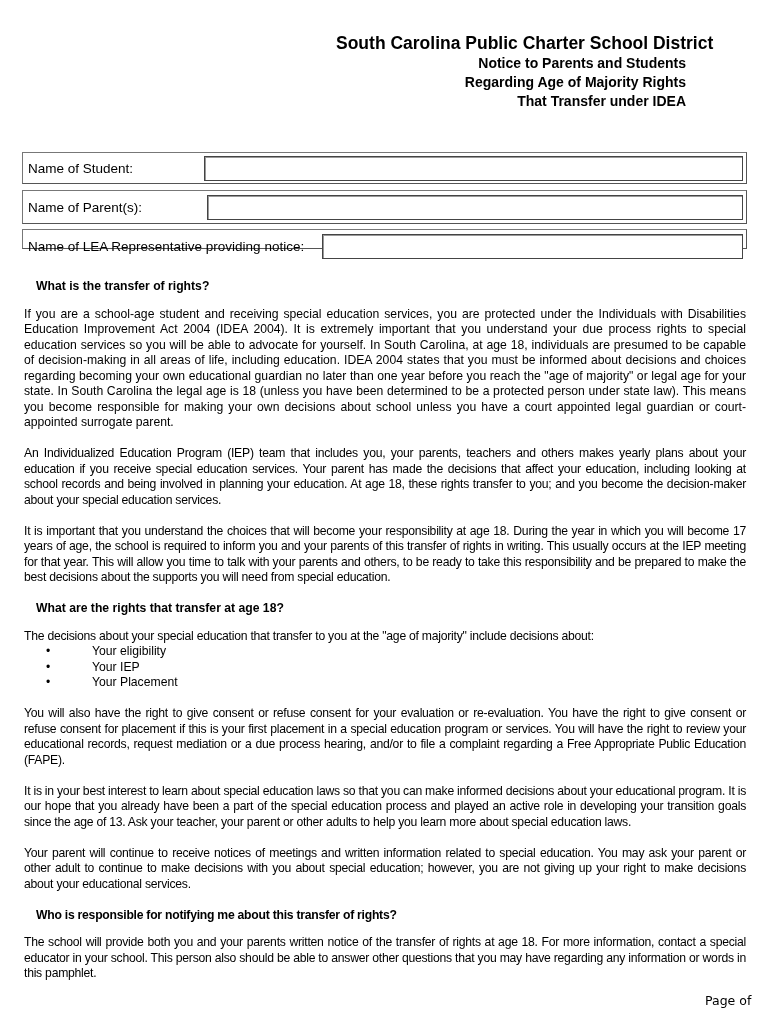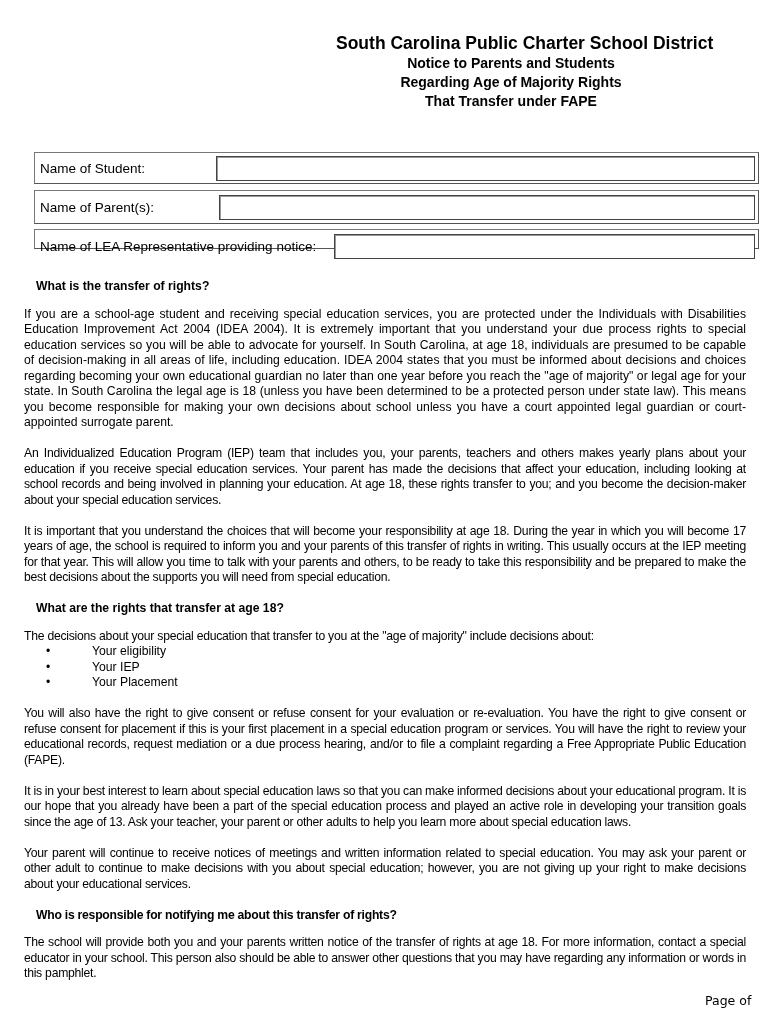--- a/index.html
+++ b/index.html
@@ -1,24 +1,24 @@
 <!DOCTYPE html>
 <html><head>
   <meta charset="utf-8">
   <style>
     html, body { margin: 0; padding: 0; background: #ffffff; }
     body { width: 770px; height: 1024px; position: relative; overflow: hidden; color: #000; font-family: "Liberation Sans", sans-serif; }
     .header { position: absolute; left: 0; top: 33px; width: 770px; }
     .title-main { position: absolute; left: 336px; top: 0; width: 350px; text-align: center; font-family: Liberation Sans, sans-serif; font-weight: bold; font-size: 17.5px; white-space: nowrap; }
-    .subtitle { position: absolute; left: 336px; width: 350px; text-align: center; font-weight: bold; font-size: 14px; white-space: nowrap; }
+    .subtitle { position: absolute; left: 336px; width: 350px; text-align: right; font-weight: bold; font-size: 14px; white-space: nowrap; }
     .sub1 { top: 22px; }
     .sub2 { top: 41px; }
     .sub3 { top: 60px; }
 
-    .field-row { position: absolute; left: 22px; width: 725px; border: 1px solid #555; border-top-color: #777; border-left-color: #777; box-sizing: border-box; background: #fff; margin-left: 12px; }
+    .field-row { position: absolute; left: 22px; width: 725px; border: 1px solid #555; border-top-color: #777; border-left-color: #777; box-sizing: border-box; background: #fff; }
     .field-label { position: absolute; left: 5px; font-size: 13.5px; white-space: nowrap; }
     .field-input { position: absolute; right: 3px; border: 1px solid #444; box-shadow: inset 1px 1px 0 #999; box-sizing: border-box; background: #fff; }
     .field-input input { border: none; outline: none; width: 100%; height: 100%; background: transparent; padding: 0 4px; box-sizing: border-box; font-size: 13px; font-family: "Liberation Sans", sans-serif; }
 
     .row1 { top: 152px; height: 32px; }
     .row1 .field-label { top: 8px; }
     .row1 .field-input { left: 181px; top: 3px; height: 25px; }
     .row2 { top: 190px; height: 34px; padding-left: 35px; }
     .row2 .field-label { top: 9px; }
     .row2 .field-input { left: 184px; top: 4px; height: 25px; }
@@ -37,21 +37,21 @@
 
     .page-footer { position: absolute; left: 705px; top: 993px; font-size: 12.5px; font-family: "DejaVu Sans", sans-serif; }
   </style>
 </head>
 <body>
 
 <div class="header">
   <div class="title-main">South Carolina Public Charter School District</div>
   <div class="subtitle sub1">Notice to Parents and Students</div>
   <div class="subtitle sub2">Regarding Age of Majority Rights</div>
-  <div class="subtitle sub3">That Transfer under FAPE</div>
+  <div class="subtitle sub3">That Transfer under IDEA</div>
 </div>
 
 <div class="field-row row1">
   <span class="field-label">Name of Student:</span>
   <div class="field-input">
     <input type="text" value="" style="">
   </div>
 </div>
 
 <div class="field-row row2">

